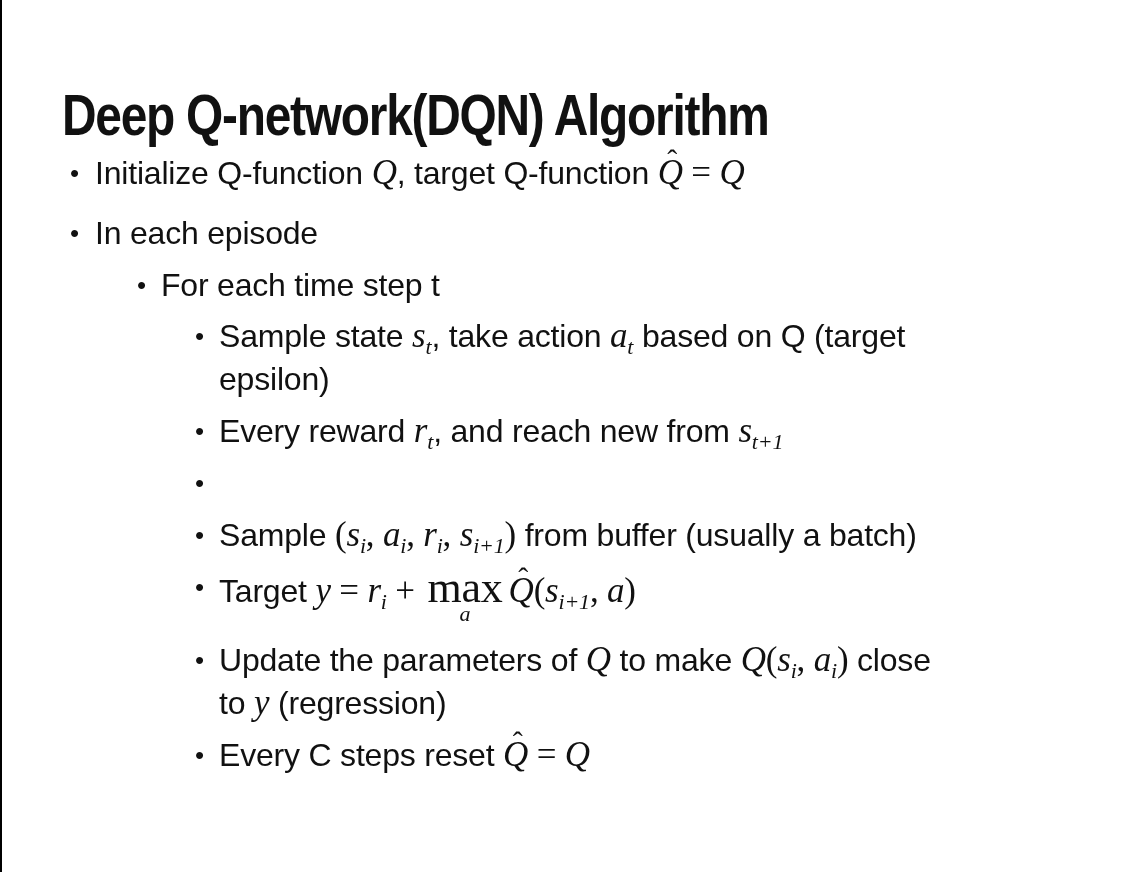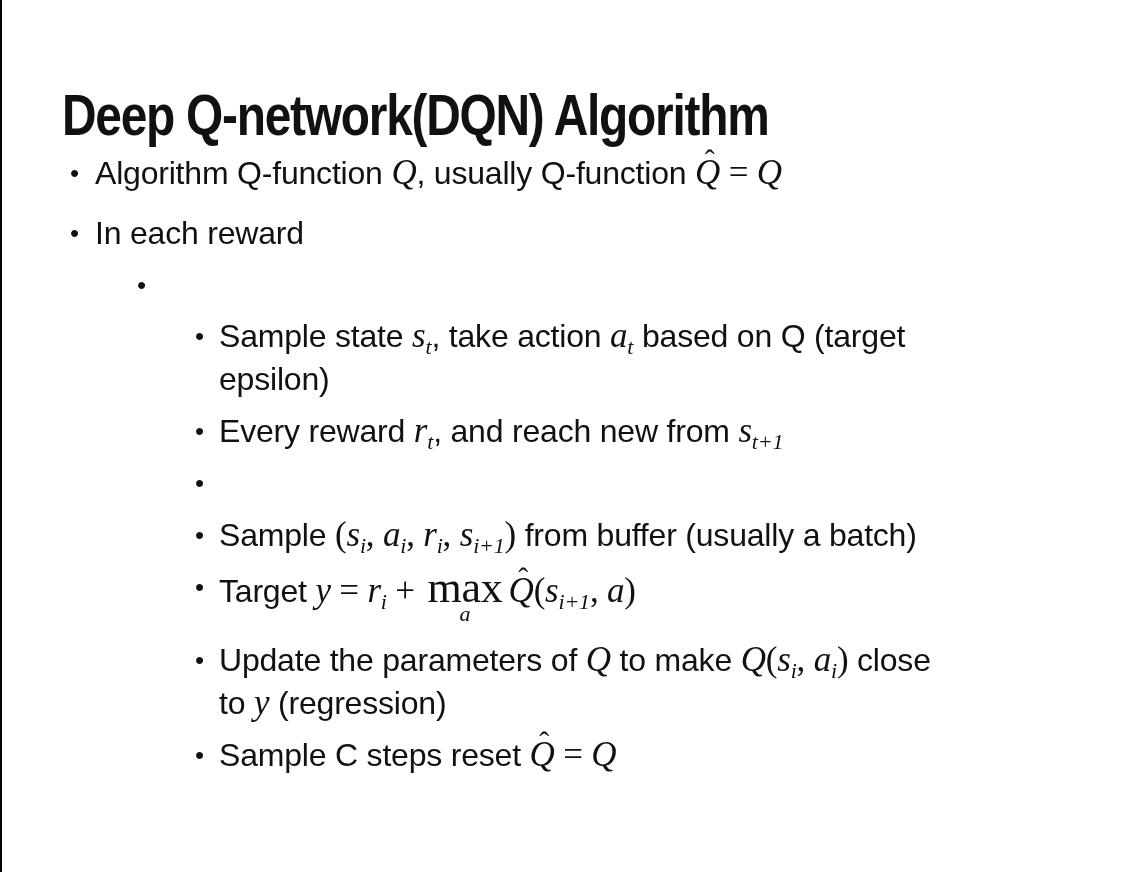--- a/index.html
+++ b/index.html
@@ -48,28 +48,29 @@
 </style>
 </head>
 <body>
 
 <div class="slide">
   <div class="edge"></div>
   <h1 class="title">Deep Q-network(DQN) Algorithm</h1>
   <div id="bullets">
       <div class="bullet l1 b-init-q">
         <span class="dot">•</span>
-        <span class="content"><span class="txt">Algorithm Q-function </span><span class="var">Q</span><span class="txt">, usually Q-function </span><span class="var hat"><span class="hbase">Q</span><span class="hmark">ˆ</span></span><span class="rom"> = </span><span class="var">Q</span></span>
+        <span class="content"><span class="txt">Initialize Q-function </span><span class="var">Q</span><span class="txt">, target Q-function </span><span class="var hat"><span class="hbase">Q</span><span class="hmark">ˆ</span></span><span class="rom"> = </span><span class="var">Q</span></span>
       </div>
       <div class="bullet l1 b-each-episode">
         <span class="dot">•</span>
-        <span class="content"><span class="txt">In each reward</span></span>
+        <span class="content"><span class="txt">In each episode</span></span>
       </div>
       <div class="bullet l2 b-each-timestep">
         <span class="dot">•</span>
+        <span class="content"><span class="txt">For each time step t</span></span>
       </div>
       <div class="bullet l3 b-given-state">
         <span class="dot">•</span>
         <span class="content"><span class="txt">Sample state </span><span class="var">s<sub>t</sub></span><span class="txt">, take action </span><span class="var">a<sub>t</sub></span><span class="txt"> based on Q (target</span><br><span class="txt">epsilon)</span></span>
       </div>
       <div class="bullet l3 b-obtain-reward">
         <span class="dot">•</span>
         <span class="content"><span class="txt">Every reward </span><span class="var">r<sub>t</sub></span><span class="txt">, and reach new from </span><span class="var">s<sub>t+1</sub></span></span>
       </div>
       <div class="bullet l3 b-store-buffer">
@@ -82,16 +83,16 @@
       <div class="bullet l3 b-target">
         <span class="dot">•</span>
         <span class="content"><span class="txt">Target </span><span class="var">y</span><span class="rom"> = </span><span class="var">r<sub>i</sub></span><span class="rom"> + </span><span class="maxu"><span class="mbase">max</span><span class="munder">a</span></span><span class="var hat"><span class="hbase">Q</span><span class="hmark">ˆ</span></span><span class="rom">(</span><span class="var">s<sub>i+1</sub></span><span class="rom">, </span><span class="var">a</span><span class="rom">)</span></span>
       </div>
       <div class="bullet l3 b-update-params">
         <span class="dot">•</span>
         <span class="content"><span class="txt">Update the parameters of </span><span class="var">Q</span><span class="txt"> to make </span><span class="var">Q</span><span class="rom">(</span><span class="var">s<sub>i</sub></span><span class="rom">, </span><span class="var">a<sub>i</sub></span><span class="rom">)</span><span class="txt"> close</span><br><span class="txt">to </span><span class="var">y</span><span class="txt"> (regression)</span></span>
       </div>
       <div class="bullet l3 b-reset">
         <span class="dot">•</span>
-        <span class="content"><span class="txt">Sample C steps reset </span><span class="var hat"><span class="hbase">Q</span><span class="hmark">ˆ</span></span><span class="rom"> = </span><span class="var">Q</span></span>
+        <span class="content"><span class="txt">Every C steps reset </span><span class="var hat"><span class="hbase">Q</span><span class="hmark">ˆ</span></span><span class="rom"> = </span><span class="var">Q</span></span>
       </div>
     </div>
 </div>
 
 </body></html>

